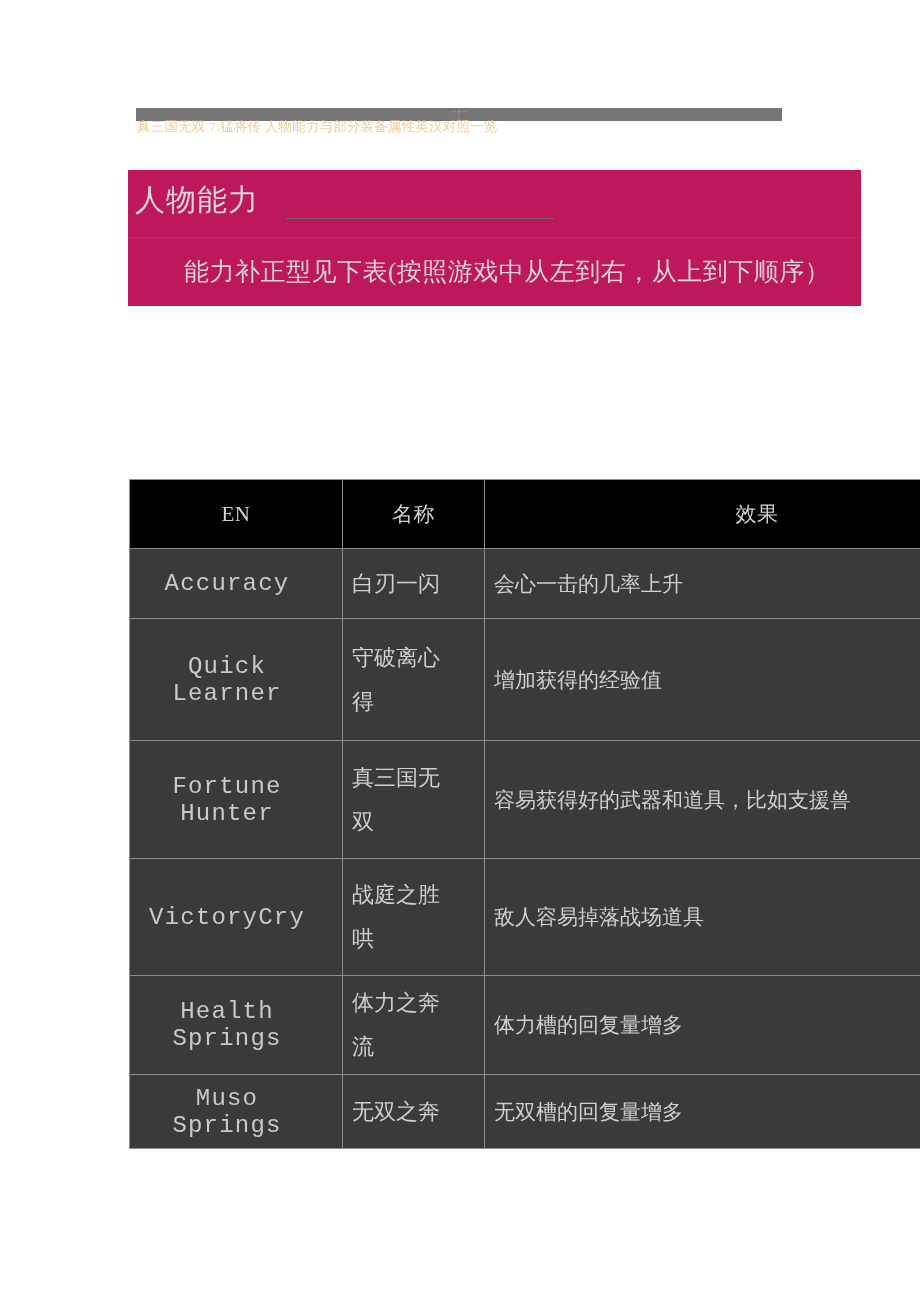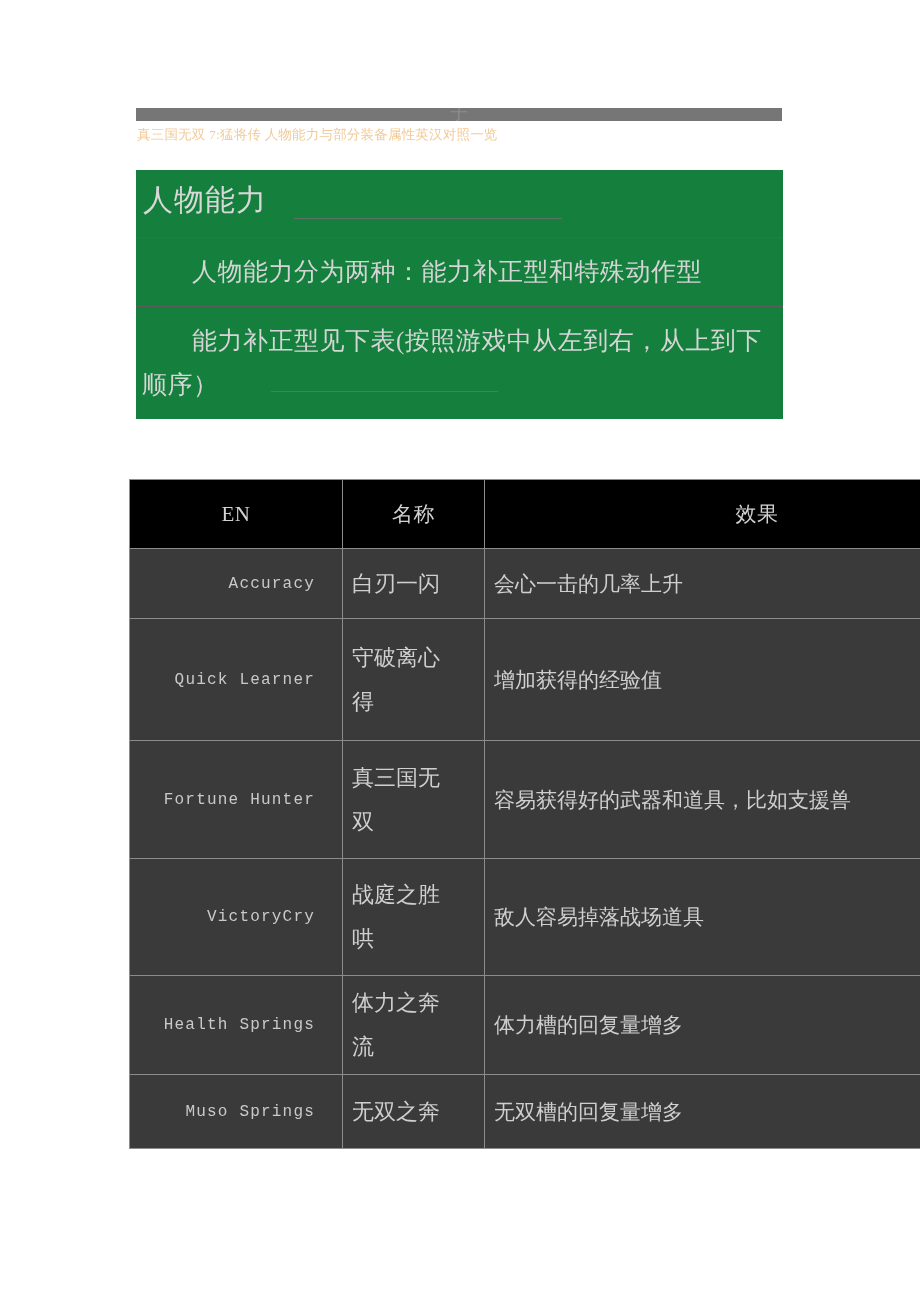--- a/index.html
+++ b/index.html
@@ -41,37 +41,37 @@
     color: #8e8e8e;
     line-height: 15px;
     white-space: nowrap;
     font-family: "Liberation Serif", serif;
   }
 
   
   .doc-title {
     position: absolute;
     left: 137px;
-    top: 126px;
+    top: 118px;
     width: 700px;
     font-size: 13.5px;
     line-height: 18px;
     color: #f2ca96;
     white-space: nowrap;
     letter-spacing: 0.2px;
     font-family: "Liberation Serif", "DejaVu Serif", serif;
   }
 
   
   .panel {
     position: absolute;
-    left: 136px;
+    left: 128px;
     top: 170px;
-    width: 647px;
-    background: #15803d;
+    width: 733px;
+    background: #be185d;
     border-bottom: 1px solid #ffffff;
   }
   .panel-block {
     position: relative;
     box-sizing: border-box;
     padding: 0 4px 0 6px;
     border-top: 1px solid #5c5c5c;
   }
   .panel-block:first-child {
     border-top: none;
@@ -149,24 +149,24 @@
     background: #000000;
     text-align: center;
     font-weight: normal;
     font-size: 21px;
     height: 69px;
     color: #d2d2d2;
     letter-spacing: 0.5px;
   }
   table.spec td.en {
     font-family: "Liberation Mono", "DejaVu Sans Mono", monospace;
-    font-size: 16px;
+    font-size: 24px;
     letter-spacing: 1.2px;
     color: #c9c9c9;
-    text-align: right;
+    text-align: center;
     padding-left: 9px;
   }
   table.spec td.name {
     font-size: 22px;
     line-height: 44px;
     color: #cfcfcf;
     text-align: left;
     padding-left: 9px;
   }
   table.spec td.eff {
@@ -196,24 +196,20 @@
 
   <div class="doc-title">真三国无双 7:猛将传  人物能力与部分装备属性英汉对照一览</div>
 
   <div class="panel">
 
     <div class="panel-block panel-heading">
       <span class="panel-heading-text">人物能力</span>
       <span class="ghost-rule h1"></span>
     </div>
 
-    <div class="panel-block">
-      <div class="panel-para wrap">人物能力分为两种：能力补正型和特殊动作型</div>
-      <span class="ghost-rule p1"></span>
-    </div>
 
     <div class="panel-block">
       <div class="panel-para wrap">能力补正型见下表(按照游戏中从左到右，从上到下顺序）</div>
       <span class="ghost-rule p2"></span>
     </div>
 
   </div>
 
   <div class="table-wrap">
     <table class="spec">

